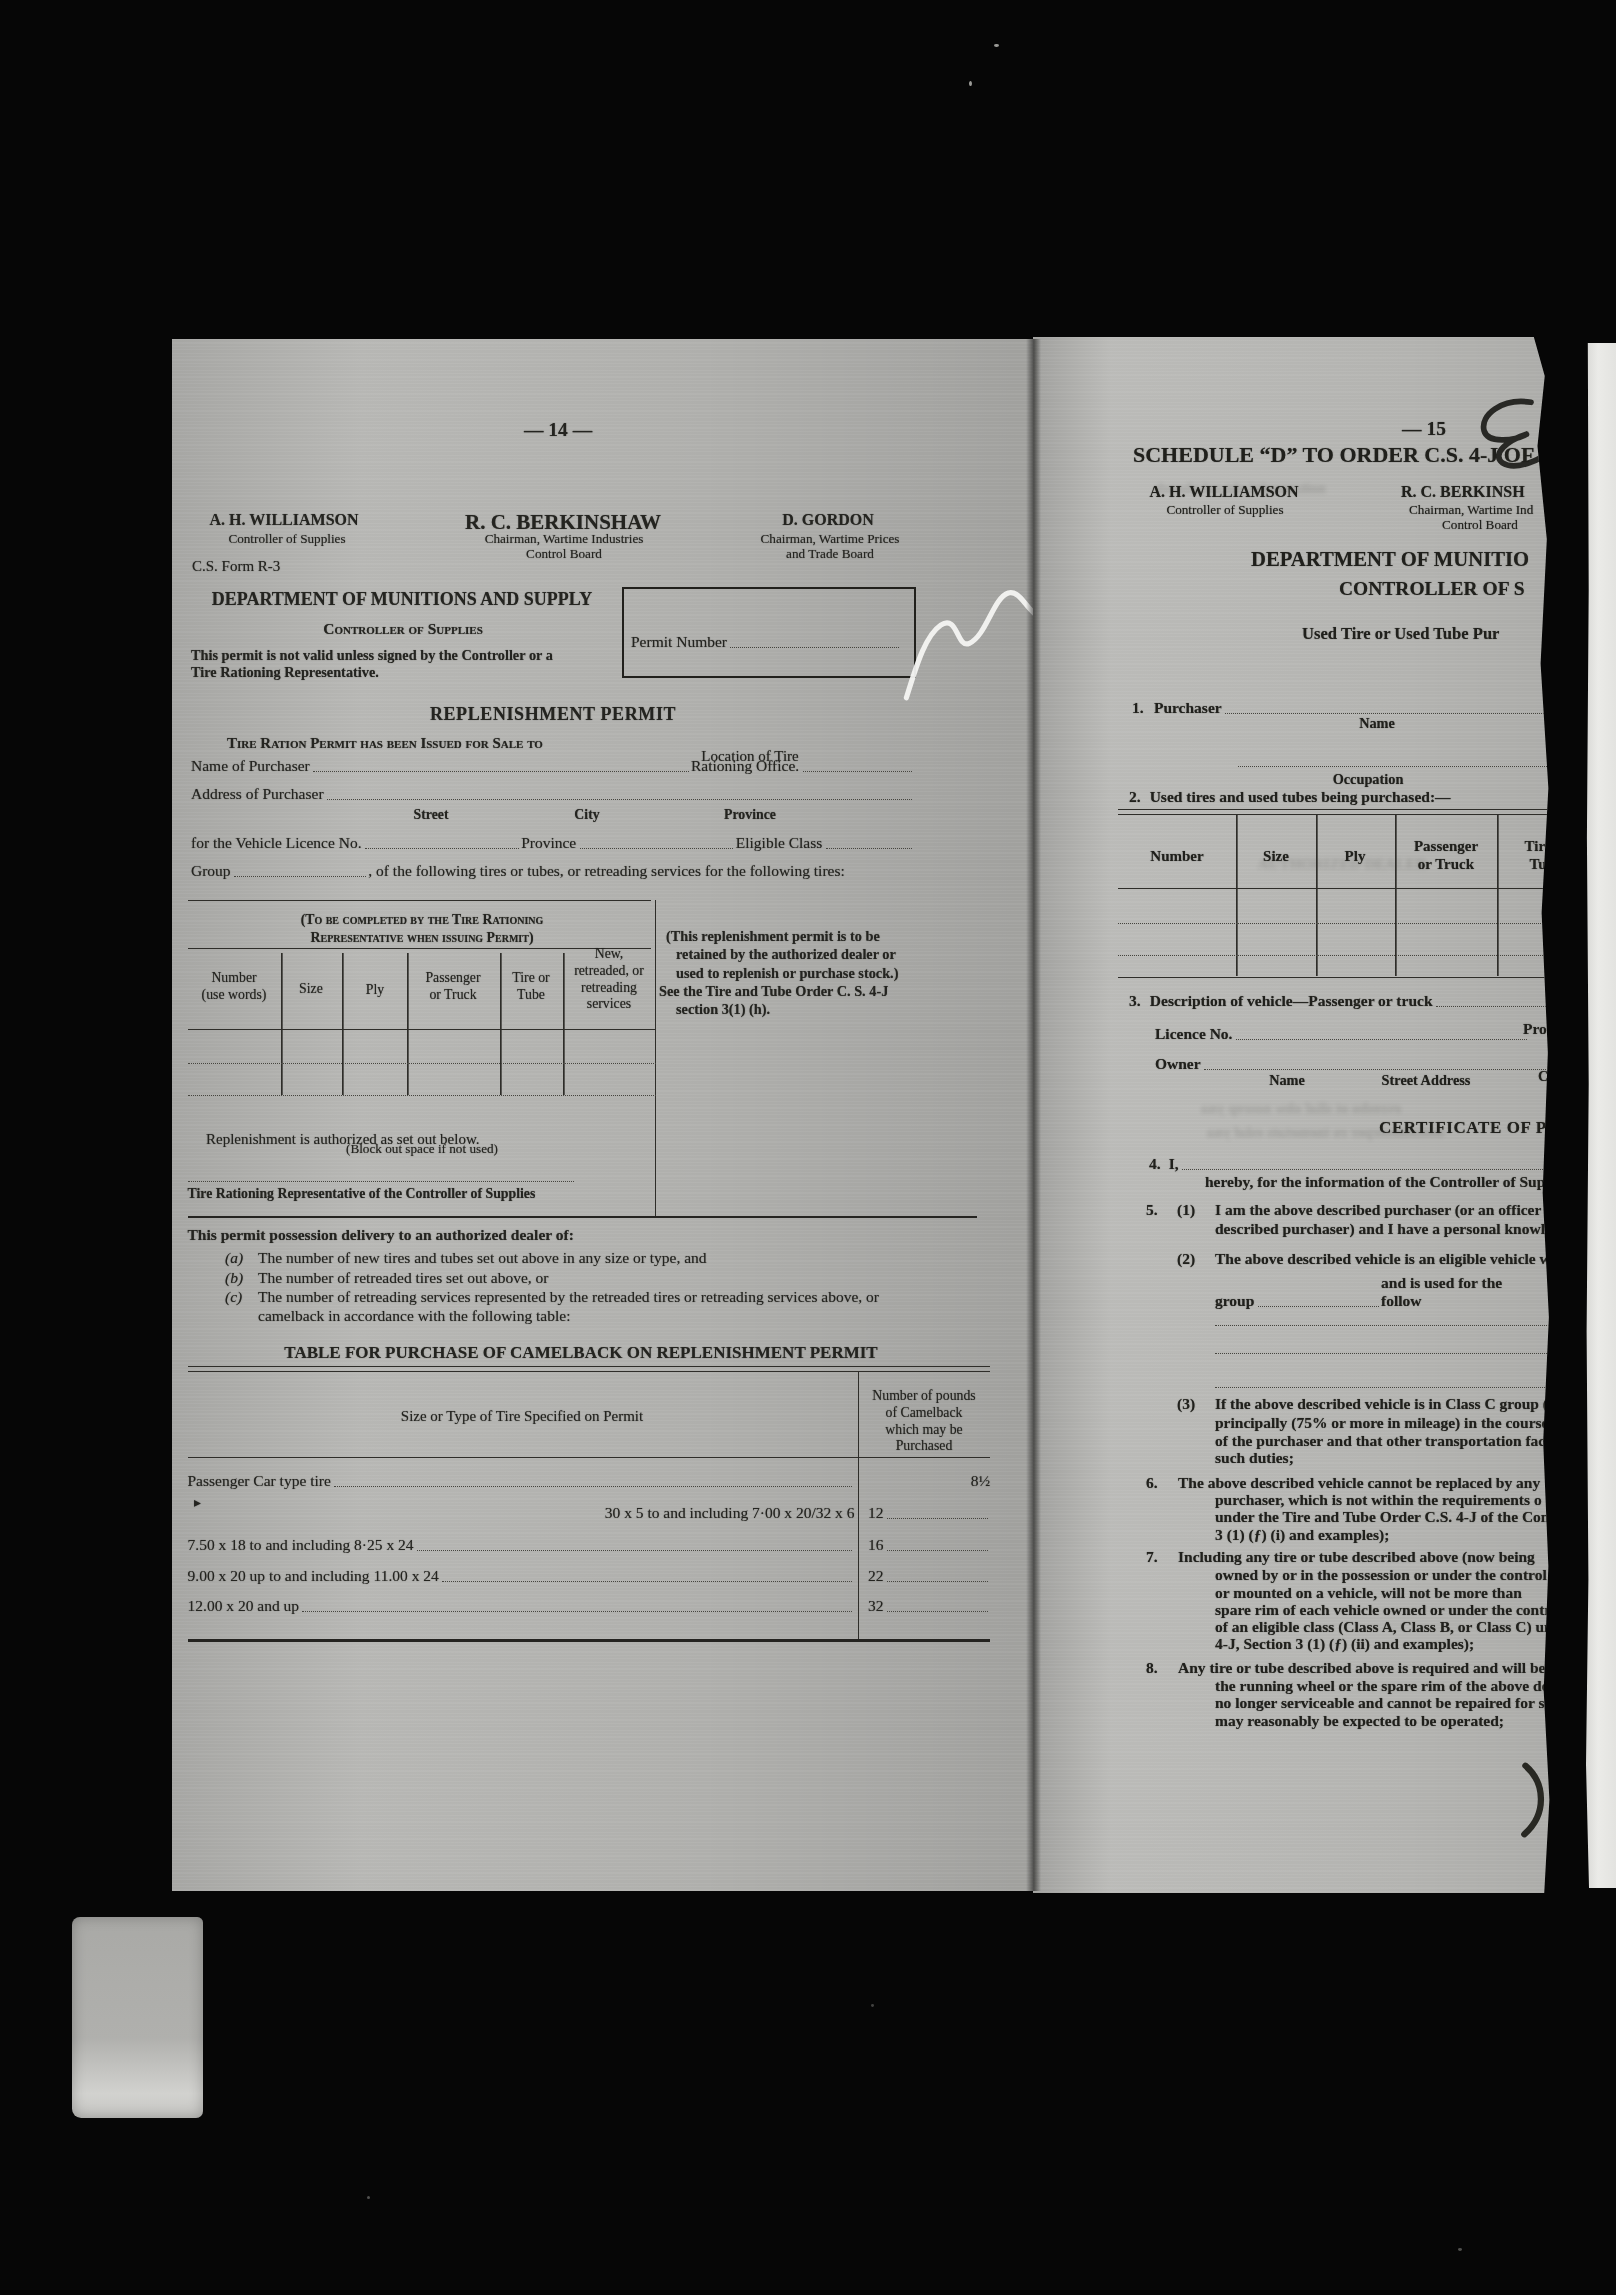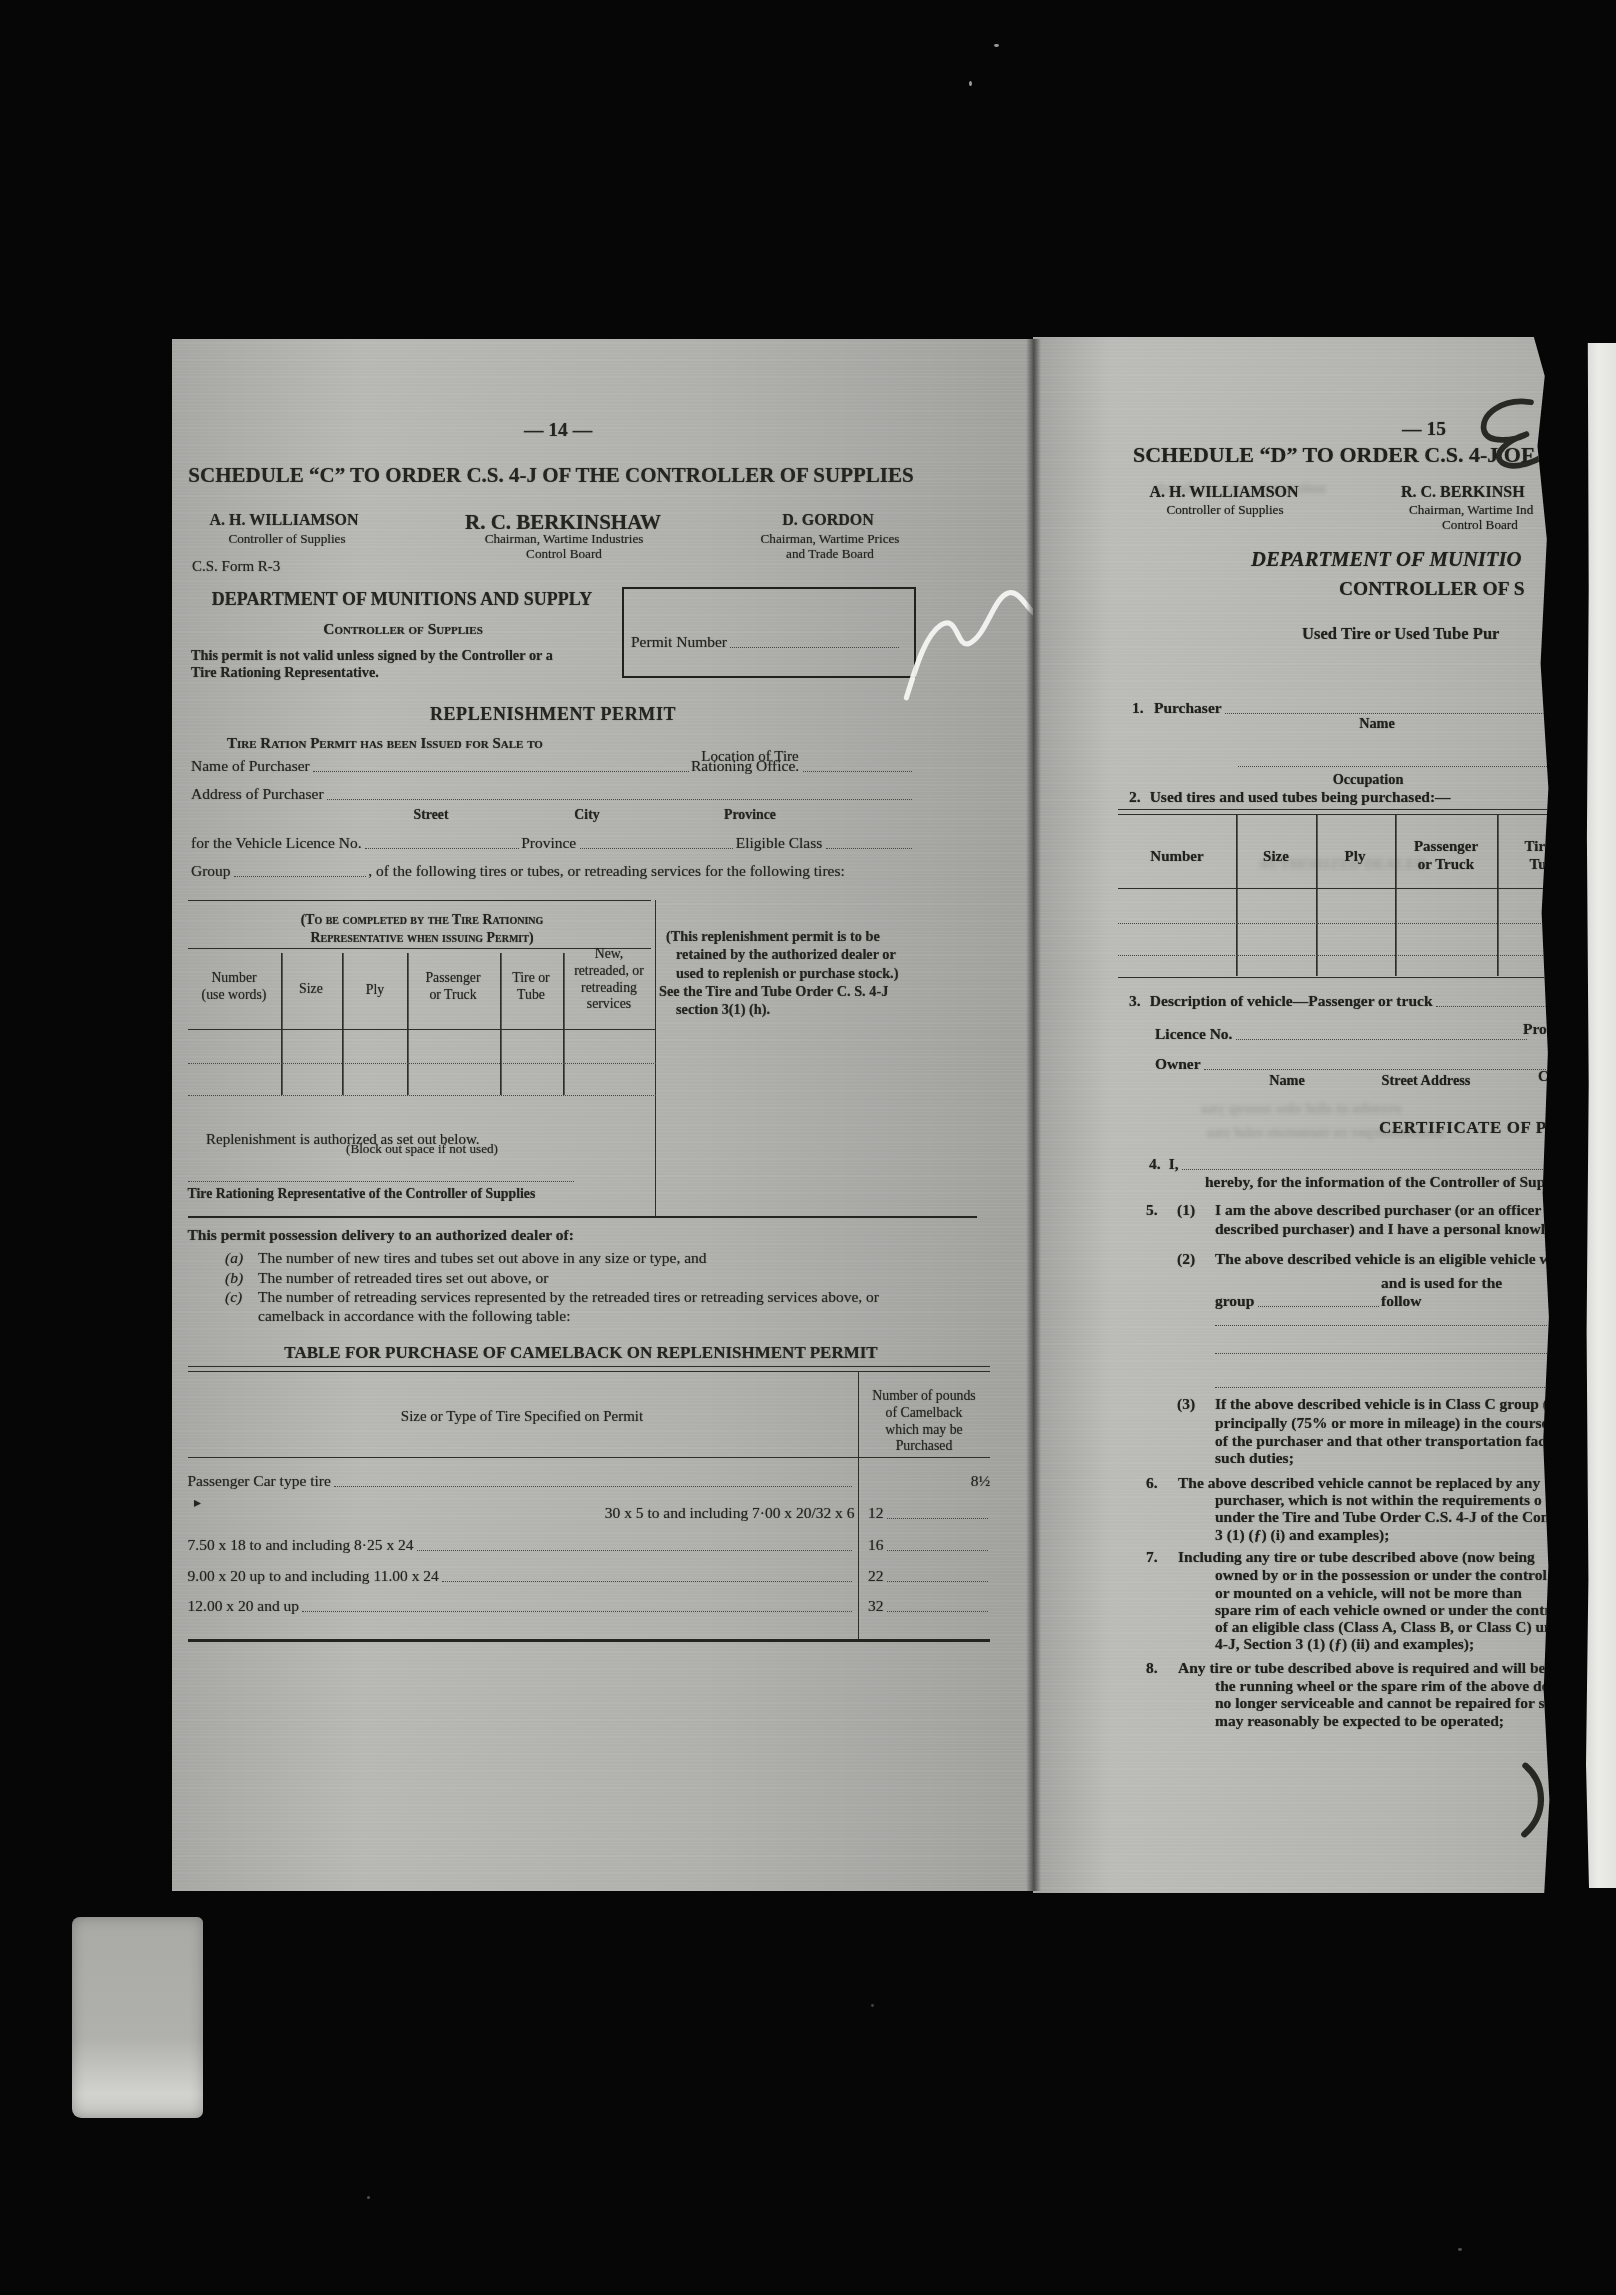--- a/index.html
+++ b/index.html
@@ -28,21 +28,20 @@
   .speck{position:absolute;background:#9a9a96;border-radius:50%;}
 </style>
 </head>
 <body>
 
 <div class="page" style="left:172px;top:339px;width:861px;height:1552px;border-radius:4.6px 1.7px 2.3px 5.7px;">
   <div class="paper ink" style="font-size:15.5px;">
 
     <div class="t c b" style="left:386px;top:80px;font-size:19.5px;">— 14 —</div>
 
-    <div class="t c b" style="left:379px;top:125px;font-size:21px;">SCHEDULE “C” TO ORDER C.S. 4-J OF THE CONTROLLER OF SUPPLIES</div>
 
     <div class="t c b" style="left:112px;top:172px;font-size:16px;">A. H. WILLIAMSON</div>
     <div class="t c" style="left:115px;top:193px;font-size:13.2px;">Controller of Supplies</div>
     <div class="t c b" style="left:391px;top:172px;font-size:21px;">R. C. BERKINSHAW</div>
     <div class="t c" style="left:392px;top:193px;font-size:13.2px;">Chairman, Wartime Industries</div>
     <div class="t c" style="left:392px;top:208px;font-size:13.2px;">Control Board</div>
     <div class="t c b" style="left:656px;top:172px;font-size:16px;">D. GORDON</div>
     <div class="t c" style="left:658px;top:193px;font-size:13.2px;">Chairman, Wartime Prices</div>
     <div class="t c" style="left:658px;top:208px;font-size:13.2px;">and Trade Board</div>
 
@@ -244,21 +243,21 @@
     </svg>
 
     <div class="t b" style="left:47px;top:106px;font-size:22px;">SCHEDULE “D” TO ORDER C.S. 4-J OF TH</div>
 
     <div class="t c b" style="left:138px;top:146px;font-size:16px;">A. H. WILLIAMSON</div>
     <div class="t c" style="left:139px;top:166px;font-size:13.2px;font-weight:normal;">Controller of Supplies</div>
     <div class="t b" style="left:315px;top:146px;font-size:16px;">R. C. BERKINSH</div>
     <div class="t" style="left:323px;top:166px;font-size:13.2px;font-weight:normal;">Chairman, Wartime Ind</div>
     <div class="t" style="left:356px;top:181px;font-size:13.2px;font-weight:normal;">Control Board</div>
 
-    <div class="t b" style="left:165px;top:211px;font-size:20.7px;font-style:italic;">DEPARTMENT OF MUNITIO</div>
+    <div class="t b" style="left:165px;top:211px;font-size:20.7px;">DEPARTMENT OF MUNITIO</div>
     <div class="t b" style="left:253px;top:241px;font-size:19.5px;">CONTROLLER OF S</div>
     <div class="t b" style="left:216px;top:288px;font-size:16.6px;">Used Tire or Used Tube Pur</div>
 
     <div class="fr" style="left:46px;top:362px;width:425px;">
       <span>1.</span>
       <span style="width:10.3px;"></span>
       <span>Purchaser</span>
       <span class="dots" style="margin-right:-6.9px;"></span>
     </div>
     <div class="t c" style="left:291px;top:379px;font-size:14.3px;">Name</div>

